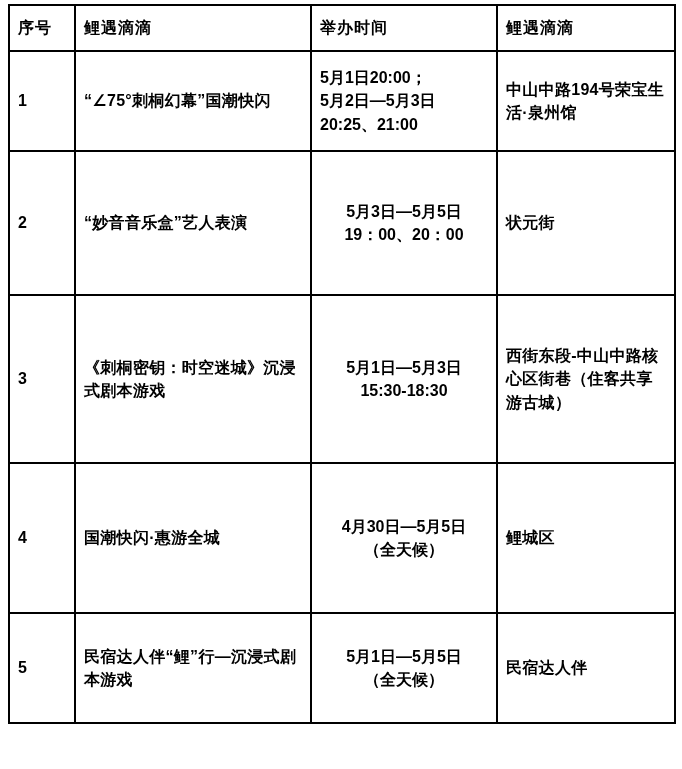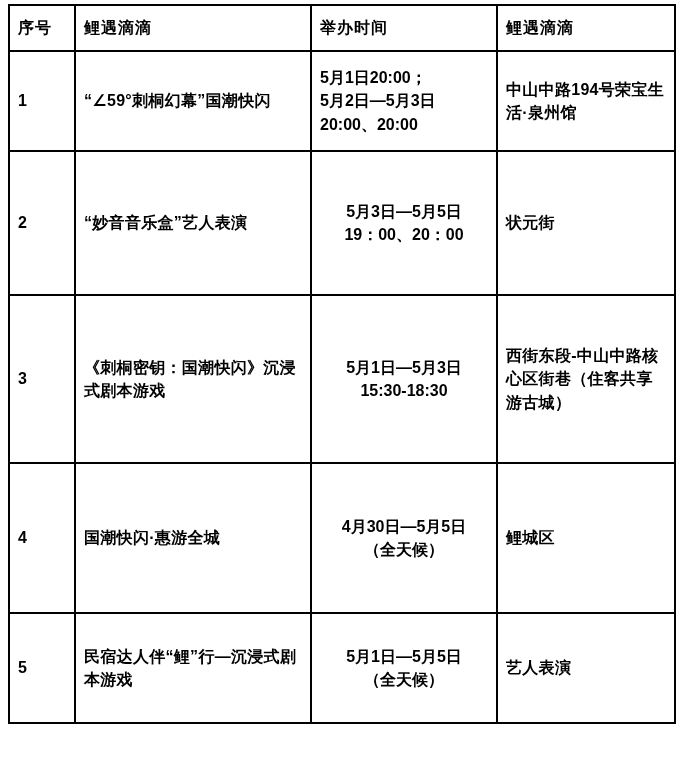--- a/index.html
+++ b/index.html
@@ -89,49 +89,49 @@
       <tr>
         <th>序号</th>
         <th>鲤遇滴滴</th>
         <th>举办时间</th>
         <th>鲤遇滴滴</th>
       </tr>
     </thead>
     <tbody>
       <tr class="row-1">
         <td class="cell-no">1</td>
-        <td class="cell-name">“∠59°刺桐幻幕”国潮快闪</td>
+        <td class="cell-name">“∠75°刺桐幻幕”国潮快闪</td>
         <td class="cell-time">5月1日20:00；
 5月2日—5月3日
-20:00、20:00</td>
+20:25、21:00</td>
         <td class="cell-place">中山中路194号荣宝生活·泉州馆</td>
       </tr>
       <tr class="row-2">
         <td class="cell-no">2</td>
         <td class="cell-name">“妙音音乐盒”艺人表演</td>
         <td class="cell-time center">5月3日—5月5日
 19：00、20：00</td>
         <td class="cell-place">状元街</td>
       </tr>
       <tr class="row-3">
         <td class="cell-no">3</td>
-        <td class="cell-name">《刺桐密钥：国潮快闪》沉浸式剧本游戏</td>
+        <td class="cell-name">《刺桐密钥：时空迷城》沉浸式剧本游戏</td>
         <td class="cell-time center">5月1日—5月3日
 15:30-18:30</td>
         <td class="cell-place">西街东段-中山中路核心区街巷（住客共享游古城）</td>
       </tr>
       <tr class="row-4">
         <td class="cell-no">4</td>
         <td class="cell-name">国潮快闪·惠游全城</td>
         <td class="cell-time center">4月30日—5月5日
 （全天候）</td>
         <td class="cell-place">鲤城区</td>
       </tr>
       <tr class="row-5">
         <td class="cell-no">5</td>
         <td class="cell-name">民宿达人伴“鲤”行—沉浸式剧本游戏</td>
         <td class="cell-time center">5月1日—5月5日
 （全天候）</td>
-        <td class="cell-place">艺人表演</td>
+        <td class="cell-place">民宿达人伴</td>
       </tr>
     </tbody>
   </table>
 </div>
 
 </body></html>

